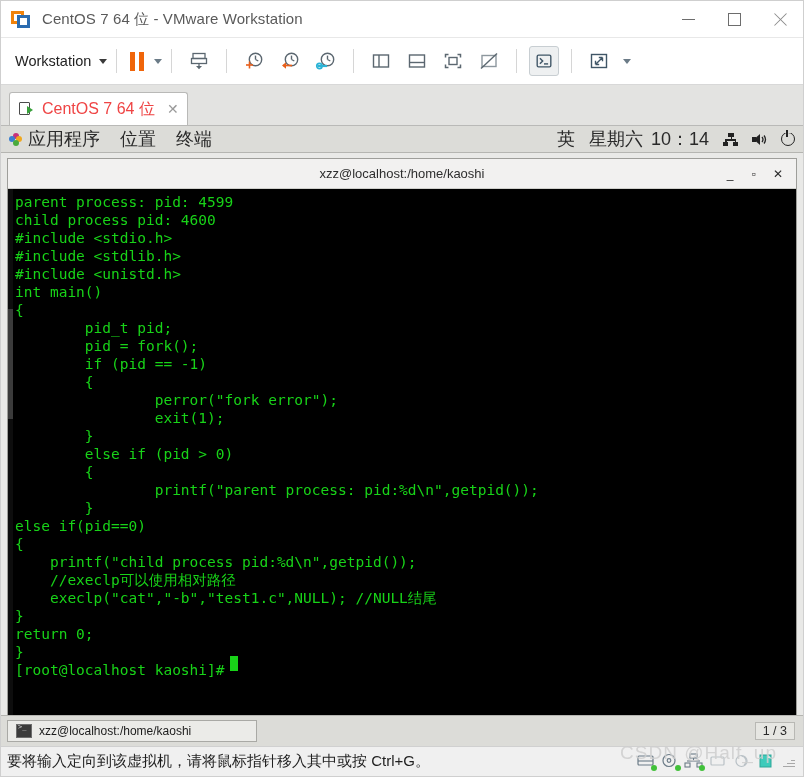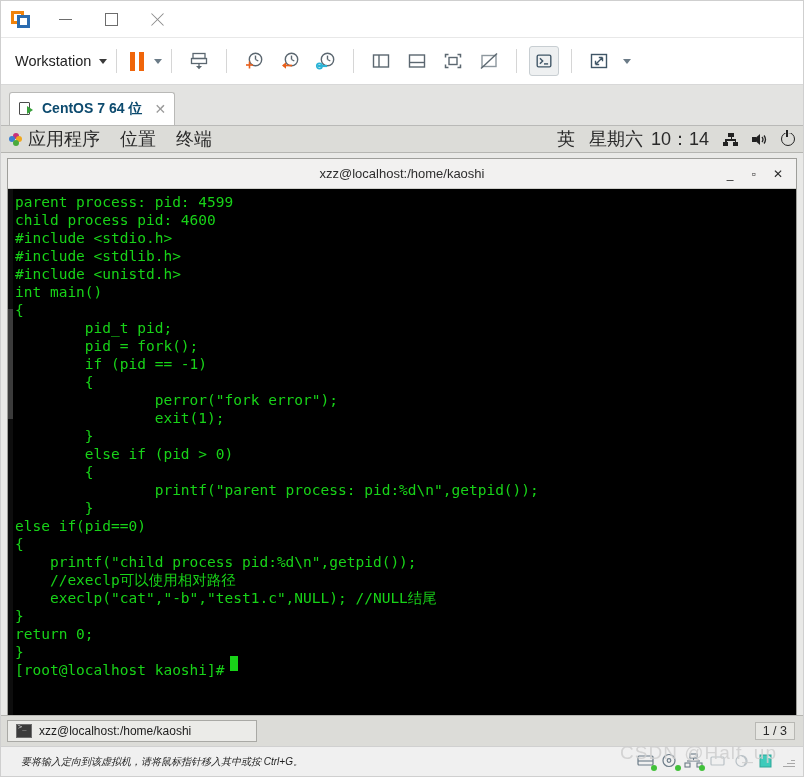--- a/index.html
+++ b/index.html
@@ -44,21 +44,21 @@
   .guest{flex:1 1 auto;display:flex;flex-direction:column;background:#e9e9e7;overflow:hidden;}
 
   .vmtabs{height:40px;background:#e3e3e1;display:flex;align-items:flex-end;flex:0 0 auto;
           border-bottom:1px solid #b9b9b7;}
   .vmtab{height:33px;margin-left:8px;background:#fff;border:1px solid #b9b9b7;border-bottom:none;
          border-radius:3px 3px 0 0;display:flex;align-items:center;padding:0 8px 0 9px;box-sizing:border-box;}
   .vmtab .ico{width:16px;height:15px;position:relative;margin-right:7px;flex:0 0 auto;}
   .vmtab .ico .scr{position:absolute;left:0;top:0;width:11px;height:13px;border:1.6px solid #4b4b4b;box-sizing:border-box;border-radius:1px;}
   .vmtab .ico .play{position:absolute;left:8px;top:4px;width:0;height:0;border-left:6px solid #37a03a;
        border-top:4px solid transparent;border-bottom:4px solid transparent;}
-  .vmtab .lbl{font-size:14px;font-weight:bold;color:#0c4a6e;white-space:nowrap;}
+  .vmtab .lbl{font-size:16px;font-weight:normal;color:#ef4444;white-space:nowrap;}
   .vmtab .x{margin-left:12px;color:#9a9a9a;font-size:14px;line-height:1;}
 
   .gnomebar{height:26px;background:#dcdcd8;display:flex;align-items:center;flex:0 0 auto;
             border-bottom:1px solid #b5b5b1;font-size:18px;color:#2a2a2a;}
   .gnomebar .appsico{width:13px;height:13px;margin-left:8px;margin-right:6px;position:relative;flex:0 0 auto;}
   .gnomebar .appsico s{position:absolute;width:6px;height:6px;border-radius:50%;display:block;}
   .gb-item{margin-right:20px;white-space:nowrap;}
   .gb-spacer{flex:1 1 auto;}
   .gb-right{display:flex;align-items:center;margin-right:8px;}
   .gb-right .gi{margin-left:14px;display:flex;align-items:center;white-space:nowrap;}
@@ -100,40 +100,41 @@
   .tb-win .ti:after{content:">_";position:absolute;left:1px;top:-2px;font-size:7px;color:#d8d8d8;
                     font-family:"DejaVu Sans Mono",monospace;}
   .tb-win .tl{font-size:12px;color:#1c1c1c;white-space:nowrap;}
   .tb-spacer{flex:1 1 auto;}
   .wspace{margin-right:8px;padding:1px 7px;font-size:12.5px;color:#2a2a2a;border:1px solid #b8b8b4;
           background:#e6e6e2;}
 
   
   .statusbar{height:29px;background:#f0f0f0;border-top:1px solid #d0d0d0;display:flex;align-items:center;
              flex:0 0 auto;position:relative;}
-  .status-msg{font-size:10px;color:#1f1f1f;margin-left:20px;white-space:nowrap;font-style:italic;}
+  .status-msg{font-size:15px;color:#1f1f1f;margin-left:6px;white-space:nowrap;}
   .st-spacer{flex:1 1 auto;}
   .st-icons{display:flex;align-items:center;margin-right:4px;}
   .sti{width:22px;height:18px;position:relative;margin-left:2px;}
   .dot{position:absolute;right:1px;bottom:0;width:6px;height:6px;border-radius:50%;background:#41c13a;}
   .grip{width:13px;height:13px;margin:0 4px 0 4px;position:relative;}
   .grip i{position:absolute;right:0;background:#a8a8a8;height:1.2px;transform-origin:right;}
   .watermark{position:absolute;right:26px;bottom:12px;font-size:19px;color:#cfcfcf;opacity:.85;
              letter-spacing:1px;pointer-events:none;font-family:"Liberation Sans",sans-serif;}
 </style>
 </head>
 <body>
 
 <div class="app">
 
   <div class="titlebar">
     <div class="tb-logo">
       <span class="sq1"></span>
         <span class="sq2"></span>
     </div>
+    <div class="tb-title">CentOS 7 64 位 - VMware Workstation</div>
     <div class="winbtns">
       <div class="winbtn">
           <span class="min"></span>
         </div>
       <div class="winbtn">
           <span class="max"></span>
         </div>
       <div class="winbtn">
           <span class="cls"></span>
         </div>

